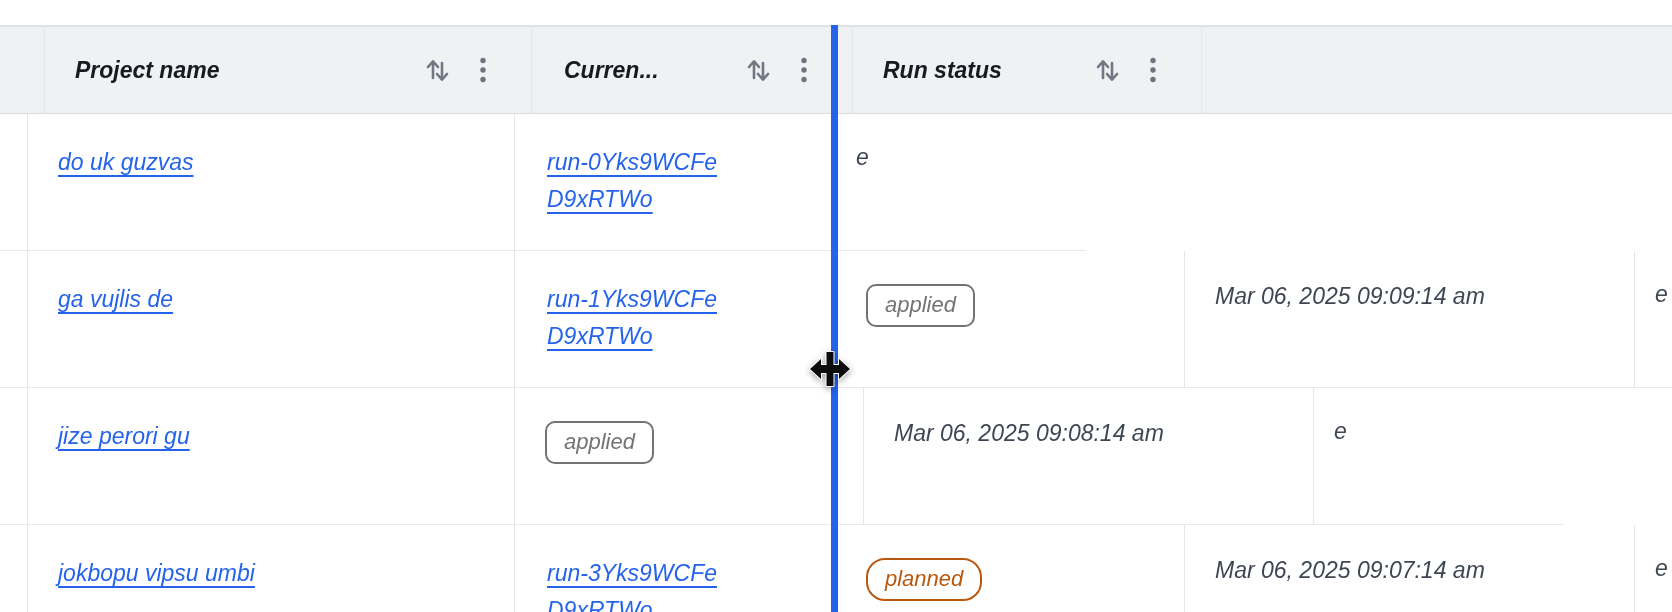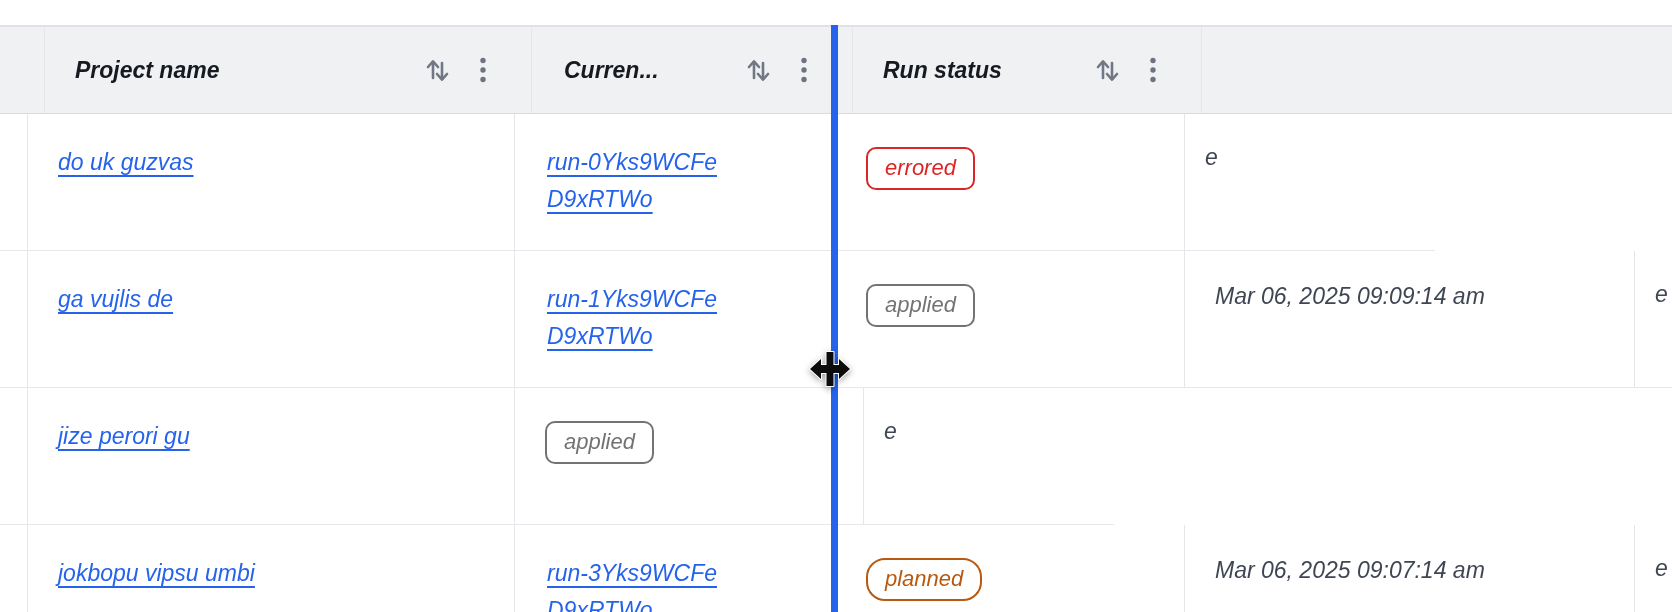--- a/index.html
+++ b/index.html
@@ -150,23 +150,20 @@
     </div>
 
     <div class="trow">
       <div class="cell col-0"></div>
       <div class="cell col-1">
         <a class="cell-link">do uk guzvas</a>
       </div>
       <div class="cell col-2">
         <a class="cell-link run-link">run-0Yks9WCFeD9xRTWo</a>
       </div>
-      <div class="cell col-3">
-        <span class="badge" data-status="errored">errored</span>
-      </div>
       <div class="cell col-5">
         <span class="clipped-text">e</span>
       </div>
     </div>
 
     <div class="trow">
       <div class="cell col-0"></div>
       <div class="cell col-1">
         <a class="cell-link">ga vujlis de</a>
       </div>
@@ -184,20 +181,23 @@
       </div>
     </div>
 
     <div class="trow">
       <div class="cell col-0"></div>
       <div class="cell col-1">
         <a class="cell-link">jize perori gu</a>
       </div>
       <div class="cell col-3">
         <span class="badge" data-status="applied">applied</span>
+      </div>
+      <div class="cell col-4">
+        <span class="timestamp">Mar 06, 2025 09:08:14 am</span>
       </div>
       <div class="cell col-5">
         <span class="clipped-text">e</span>
       </div>
     </div>
 
     <div class="trow">
       <div class="cell col-0"></div>
       <div class="cell col-1">
         <a class="cell-link">jokbopu vipsu umbi</a>

